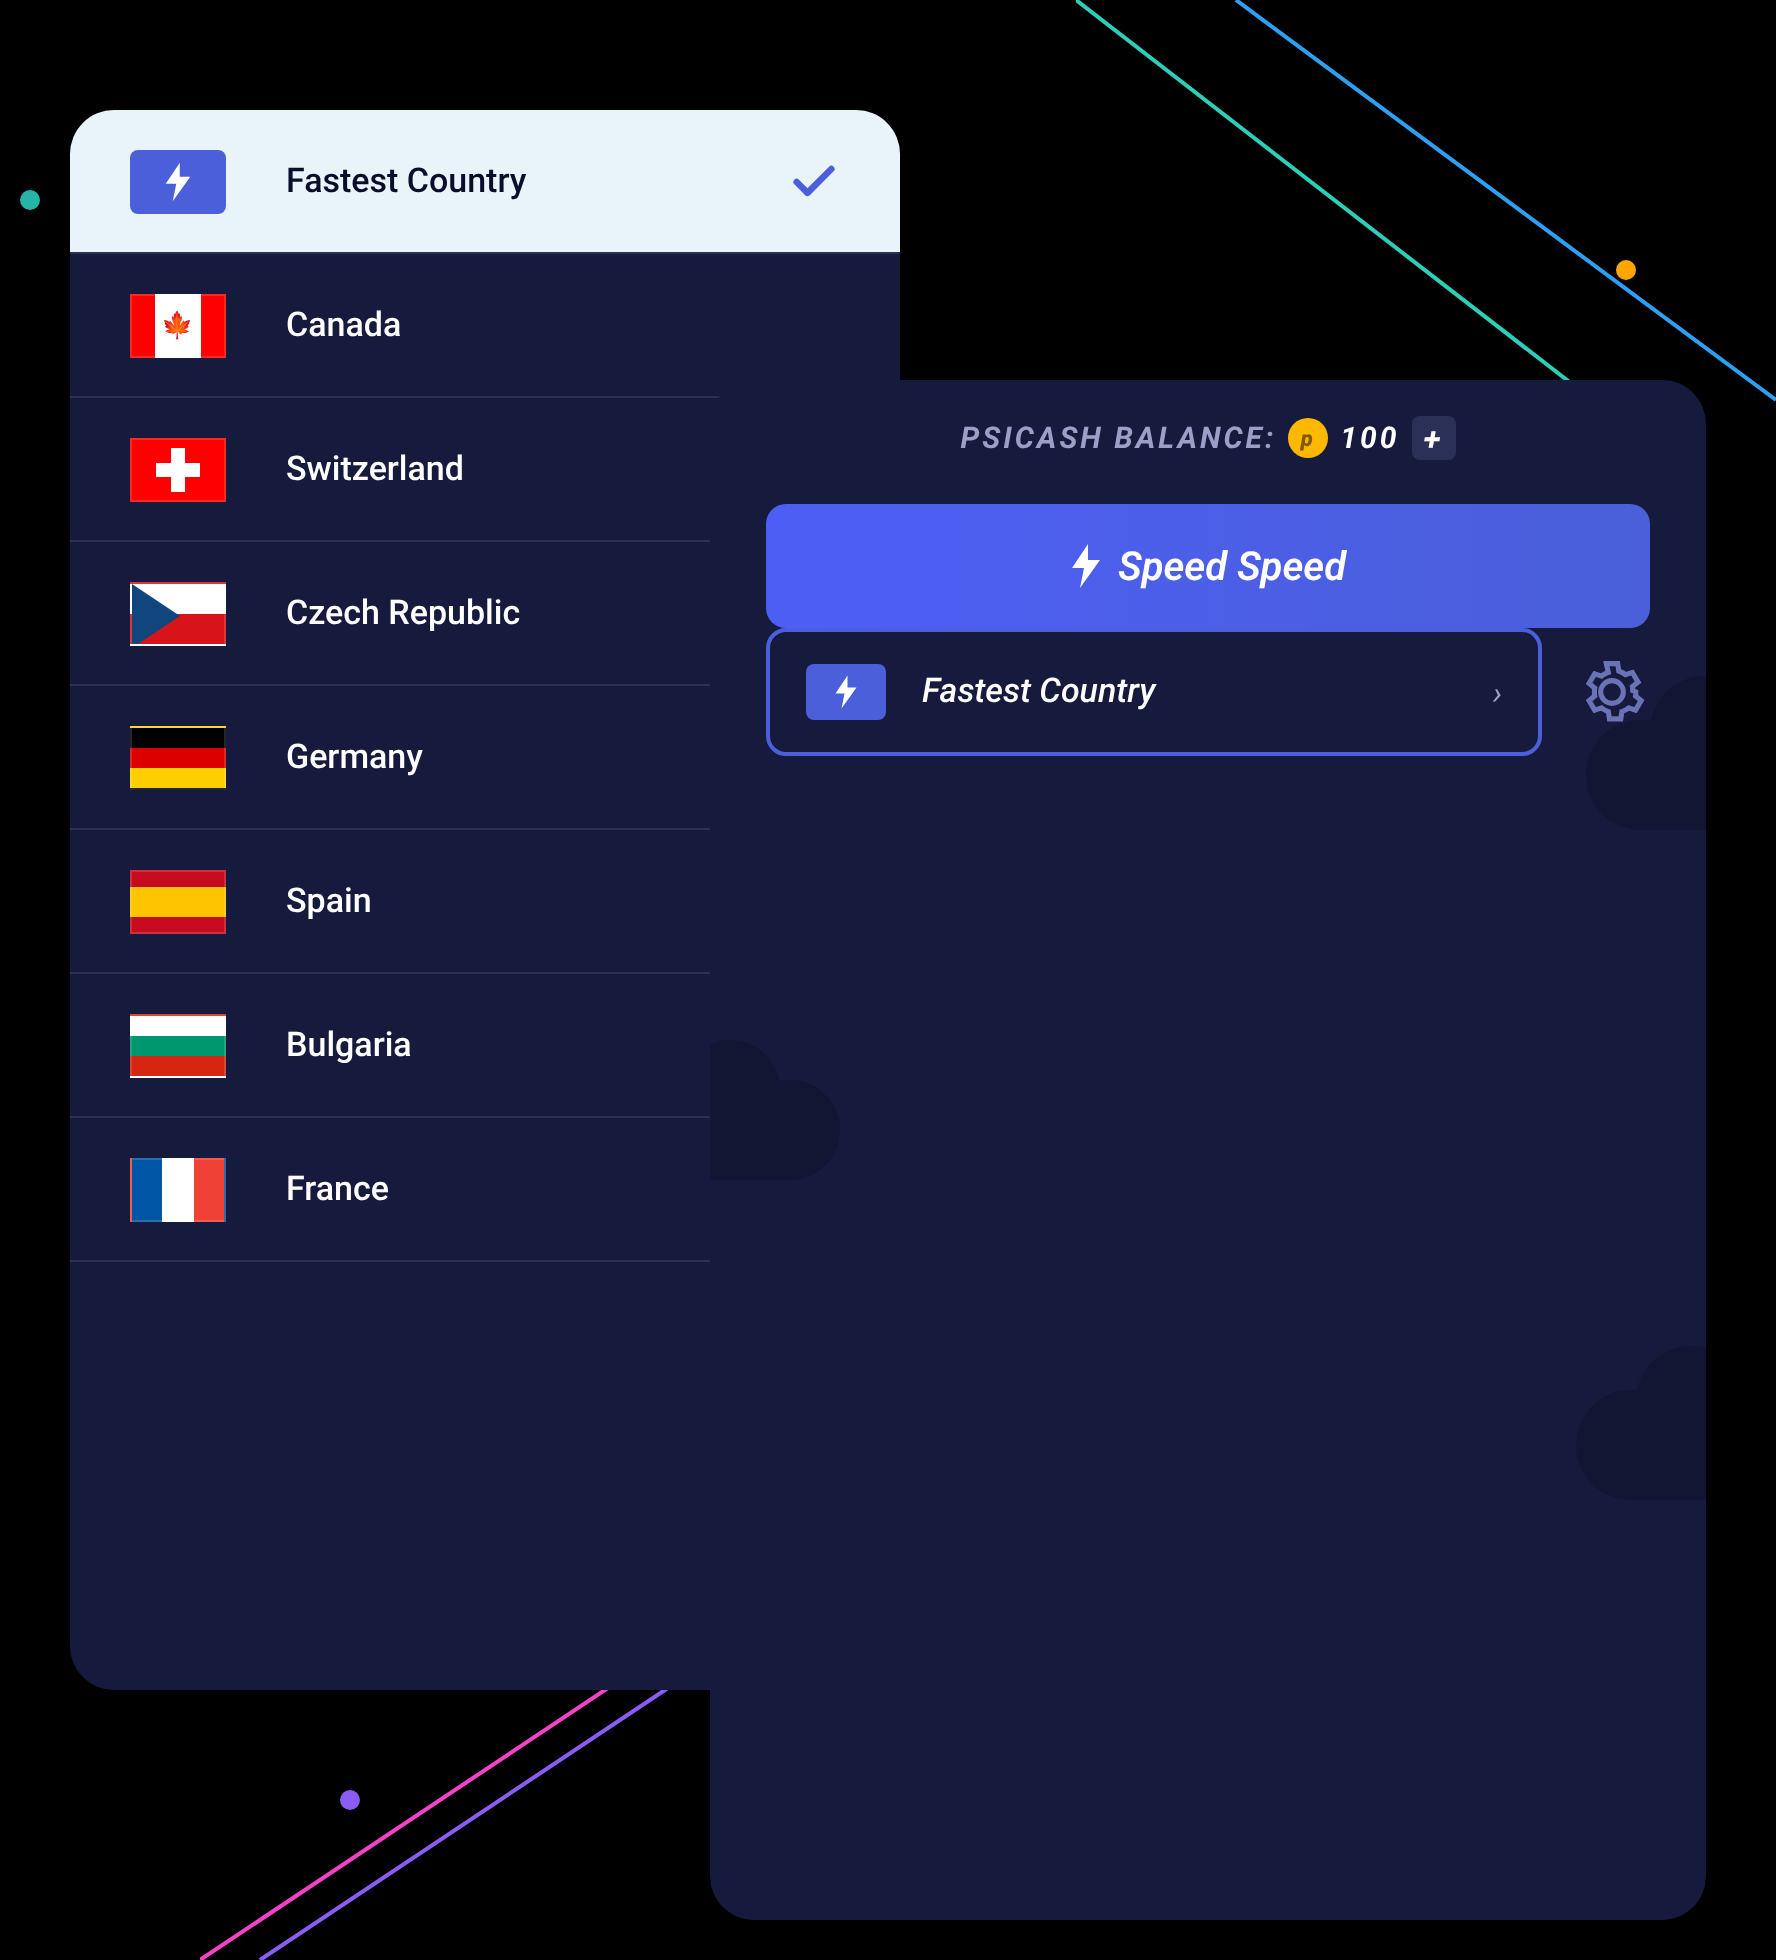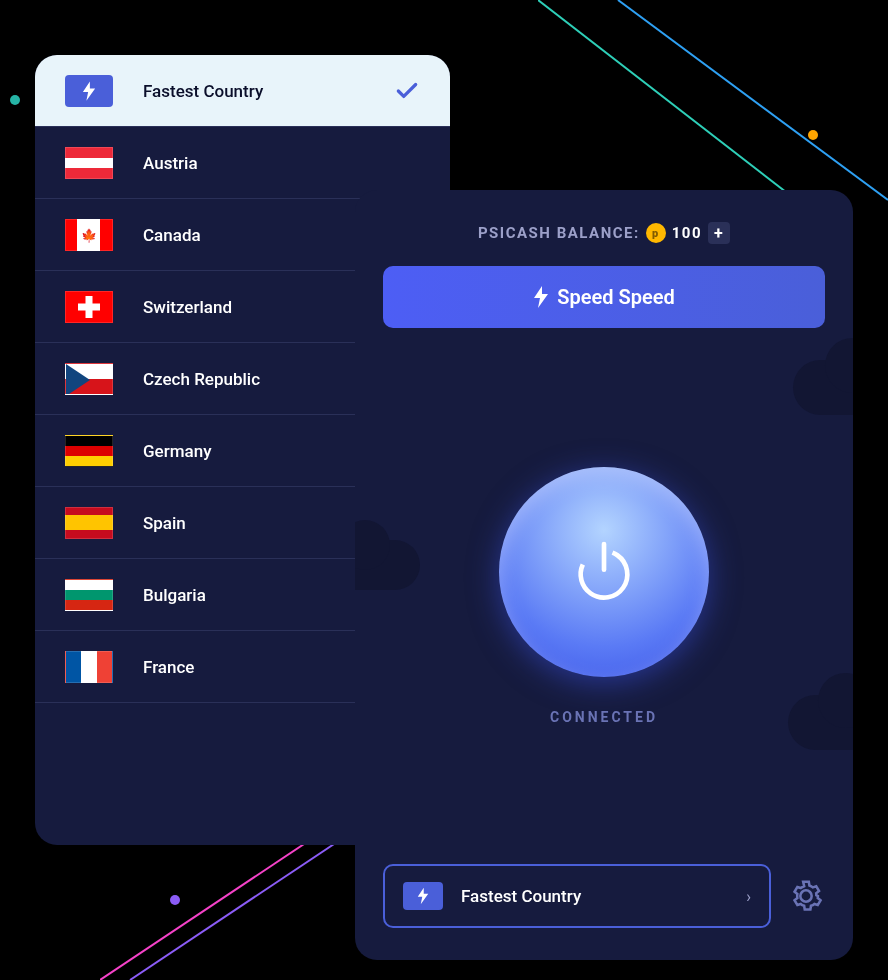--- a/index.html
+++ b/index.html
@@ -121,24 +121,25 @@
 
 .main-panel {
   position: absolute;
   top: 190px;
   left: 355px;
   width: 498px;
   height: 770px;
   background: #161b3e;
   border-radius: 22px;
   z-index: 2;
-  padding: 32px 28px;
+  padding: 18px 28px;
   display: flex;
   flex-direction: column;
   overflow: hidden;
+  font-style: italic;
 }
 
 
 .cloud {
   position: absolute;
   background: #121633;
   border-radius: 50px;
   z-index: 0;
 }
 .cloud1 { width: 120px; height: 55px; top: 170px; right: -60px; border-radius: 60px; }
@@ -267,24 +268,20 @@
           <svg width="14" height="20" viewBox="0 0 16 22">
             <path d="M9 0 L1 12 L7 12 L5 22 L15 8 L9 8 Z" fill="#fff"></path>
           </svg>
         </div>
         <span class="label">Fastest Country</span>
         <span class="check"><svg width="26" height="26" viewBox="0 0 24 24">
             <path d="M4 12l5 5L20 6" fill="none" stroke="#4a5fd9" stroke-width="3" stroke-linecap="round" stroke-linejoin="round"></path>
           </svg></span>
       </div>
       <div class="country-item">
-        <div class="flag flag-at"></div>
-        <span class="label">Austria</span>
-      </div>
-      <div class="country-item">
         <div class="flag flag-ca"></div>
         <span class="label">Canada</span>
       </div>
       <div class="country-item">
         <div class="flag flag-ch"></div>
         <span class="label">Switzerland</span>
       </div>
       <div class="country-item">
         <div class="flag flag-cz"></div>
         <span class="label">Czech Republic</span>
@@ -320,29 +317,20 @@
     <span class="psicash-plus">+</span>
   </div>
 
   <div class="speed-boost-btn">
     <svg width="16" height="22" viewBox="0 0 16 22">
       <path d="M9 0 L1 12 L7 12 L5 22 L15 8 L9 8 Z" fill="#fff"></path>
     </svg>
     <span>Speed Speed</span>
   </div>
 
-  <div class="power-area">
-    <div class="power-button">
-      <svg class="power-icon" viewBox="0 0 60 60">
-        <circle cx="30" cy="32" r="20" fill="none" stroke="#fff" stroke-width="4" stroke-dasharray="90 30" transform="rotate(-55 30 32)"></circle>
-        <line x1="30" y1="6" x2="30" y2="28" stroke="#fff" stroke-width="4" stroke-linecap="round"></line>
-      </svg>
-    </div>
-    <div class="connected-label">CONNECTED</div>
-  </div>
 
   <div class="bottom-row">
     <div class="region-selector">
       <div class="flag flag-fastest">
         <svg width="12" height="18" viewBox="0 0 16 22">
             <path d="M9 0 L1 12 L7 12 L5 22 L15 8 L9 8 Z" fill="#fff"></path>
           </svg>
       </div>
       <span class="rlabel">Fastest Country</span>
       <span class="chev">›</span>

